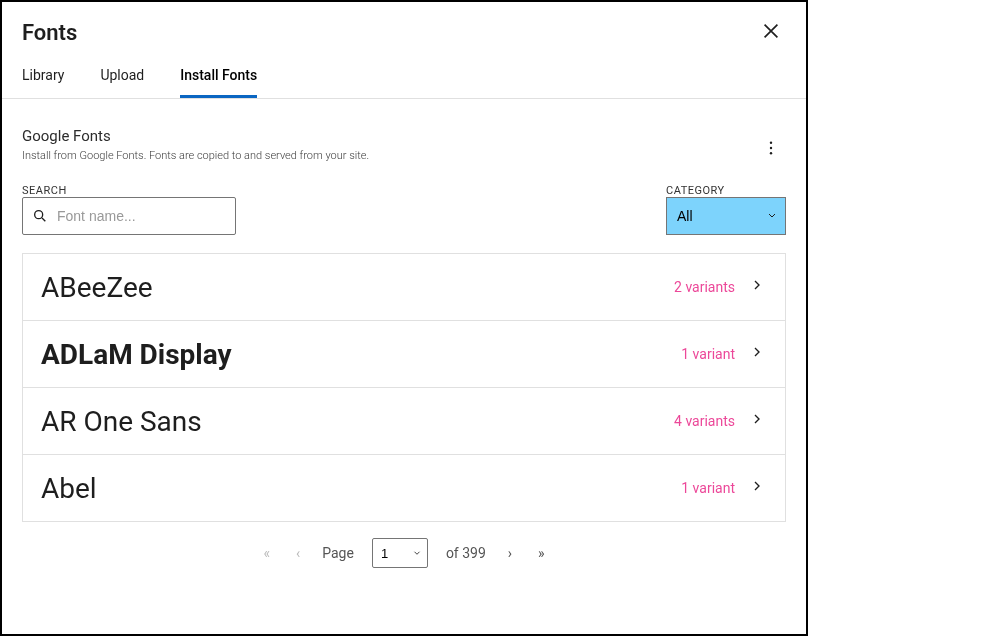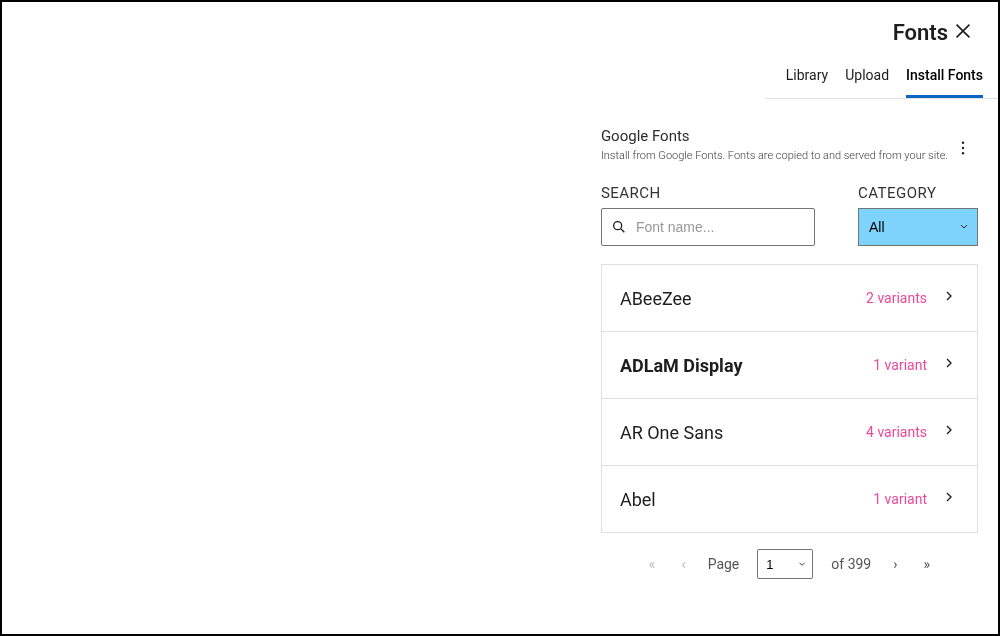--- a/index.html
+++ b/index.html
@@ -1,42 +1,42 @@
 <!DOCTYPE html>
 <html><head>
 <meta charset="utf-8">
 <style>
   * { box-sizing: border-box; margin: 0; padding: 0; }
   html, body { width: 1000px; height: 636px; font-family: -apple-system, "Segoe UI", Roboto, sans-serif; background: #fff; color: #1e1e1e; }
-  .modal { border: 2px solid #000; width: 1000px; height: 636px; position: relative; display: flex; flex-direction: column; align-items: flex-end; }
+  .modal { border: 2px solid #000; width: 808px; height: 636px; position: relative; display: flex; flex-direction: column; }
   .header { display: flex; align-items: center; justify-content: space-between; padding: 14px 20px 0 20px; }
   .header h1 { font-size: 22px; font-weight: 600; }
   .close-btn { background: none; border: none; cursor: pointer; padding: 4px; }
   .close-btn svg { width: 22px; height: 22px; }
-  .tabs { display: flex; gap: 17px; padding: 18px 15px 0 20px; border-bottom: 1px solid #e0e0e0; }
+  .tabs { display: flex; gap: 36px; padding: 18px 15px 0 20px; border-bottom: 1px solid #e0e0e0; }
   .tab { font-size: 14px; padding-bottom: 12px; cursor: pointer; color: #1e1e1e; border-bottom: 3px solid transparent; }
   .tab.active { border-bottom: 3px solid #0a66c2; font-weight: 500; color: #000; }
   .body { flex: 1; overflow: hidden; display: flex; flex-direction: column; }
   .section-head { display: flex; justify-content: space-between; align-items: flex-start; padding: 28px 20px 0 20px; }
   .section-head .titles h2 { font-size: 15px; font-weight: 400; color: #2c2c2c; margin-bottom: 4px; }
   .section-head .titles p { font-size: 11px; color: #3c3c3c; font-weight: 300; }
   .more-btn { background: none; border: none; cursor: pointer; padding: 6px; margin-top: 6px; }
   .more-btn svg { width: 18px; height: 18px; }
   .controls { display: flex; justify-content: space-between; padding: 18px 20px 10px 20px; align-items: flex-end; }
-  .field label { font-size: 15px; letter-spacing: 0.5px; color: #333; text-transform: uppercase; display: block; margin-bottom: 6px; }
+  .field label { font-size: 11px; letter-spacing: 0.5px; color: #333; text-transform: uppercase; display: block; }
   .search-wrap { position: relative; }
   .search-wrap svg { position: absolute; left: 10px; top: 50%; transform: translateY(-50%); width: 16px; height: 16px; }
   .search-input { width: 214px; height: 38px; border: 1px solid #757575; border-radius: 2px; padding: 0 10px 0 34px; font-size: 14px; color: #a16207; }
   .search-input::placeholder { color: #999; }
   .select-wrap { position: relative; }
   .category-select { width: 120px; height: 38px; border: 1px solid #757575; border-radius: 0; padding: 0 28px 0 10px; font-size: 14px; appearance: none; background: #7dd3fc; cursor: pointer; }
   .select-wrap .chev { position: absolute; right: 8px; top: 50%; transform: translateY(-50%); pointer-events: none; }
   .list { margin: 8px 20px 0 20px; border: 1px solid #e0e0e0; border-bottom: none; overflow: hidden; }
   .row { display: flex; align-items: center; justify-content: space-between; padding: 0 20px 0 18px; height: 67px; border-bottom: 1px solid #e0e0e0; cursor: pointer; }
-  .row .name { font-size: 18px; }
+  .row .name { font-size: 28px; }
   .row .name.bold { font-weight: 700; }
   .row .right { display: flex; align-items: center; gap: 14px; }
   .row .variants { font-size: 14px; color: #ec4899; }
   .row .chev svg { width: 16px; height: 16px; }
   .pager { display: flex; align-items: center; justify-content: center; gap: 18px; padding: 16px 0 12px 0; font-size: 14px; color: #555; }
   .pager .nav { color: #bbb; cursor: pointer; font-size: 14px; padding: 2px 4px; }
   .pager .nav.enabled { color: #555; }
   .page-select-wrap { position: relative; display: inline-block; }
   .page-select { width: 56px; height: 30px; border: 1px solid #757575; border-radius: 2px; padding: 0 22px 0 8px; font-size: 13px; appearance: none; background: #fff; cursor: pointer; }
   .page-select-wrap .chev { position: absolute; right: 6px; top: 50%; transform: translateY(-50%); pointer-events: none; }

